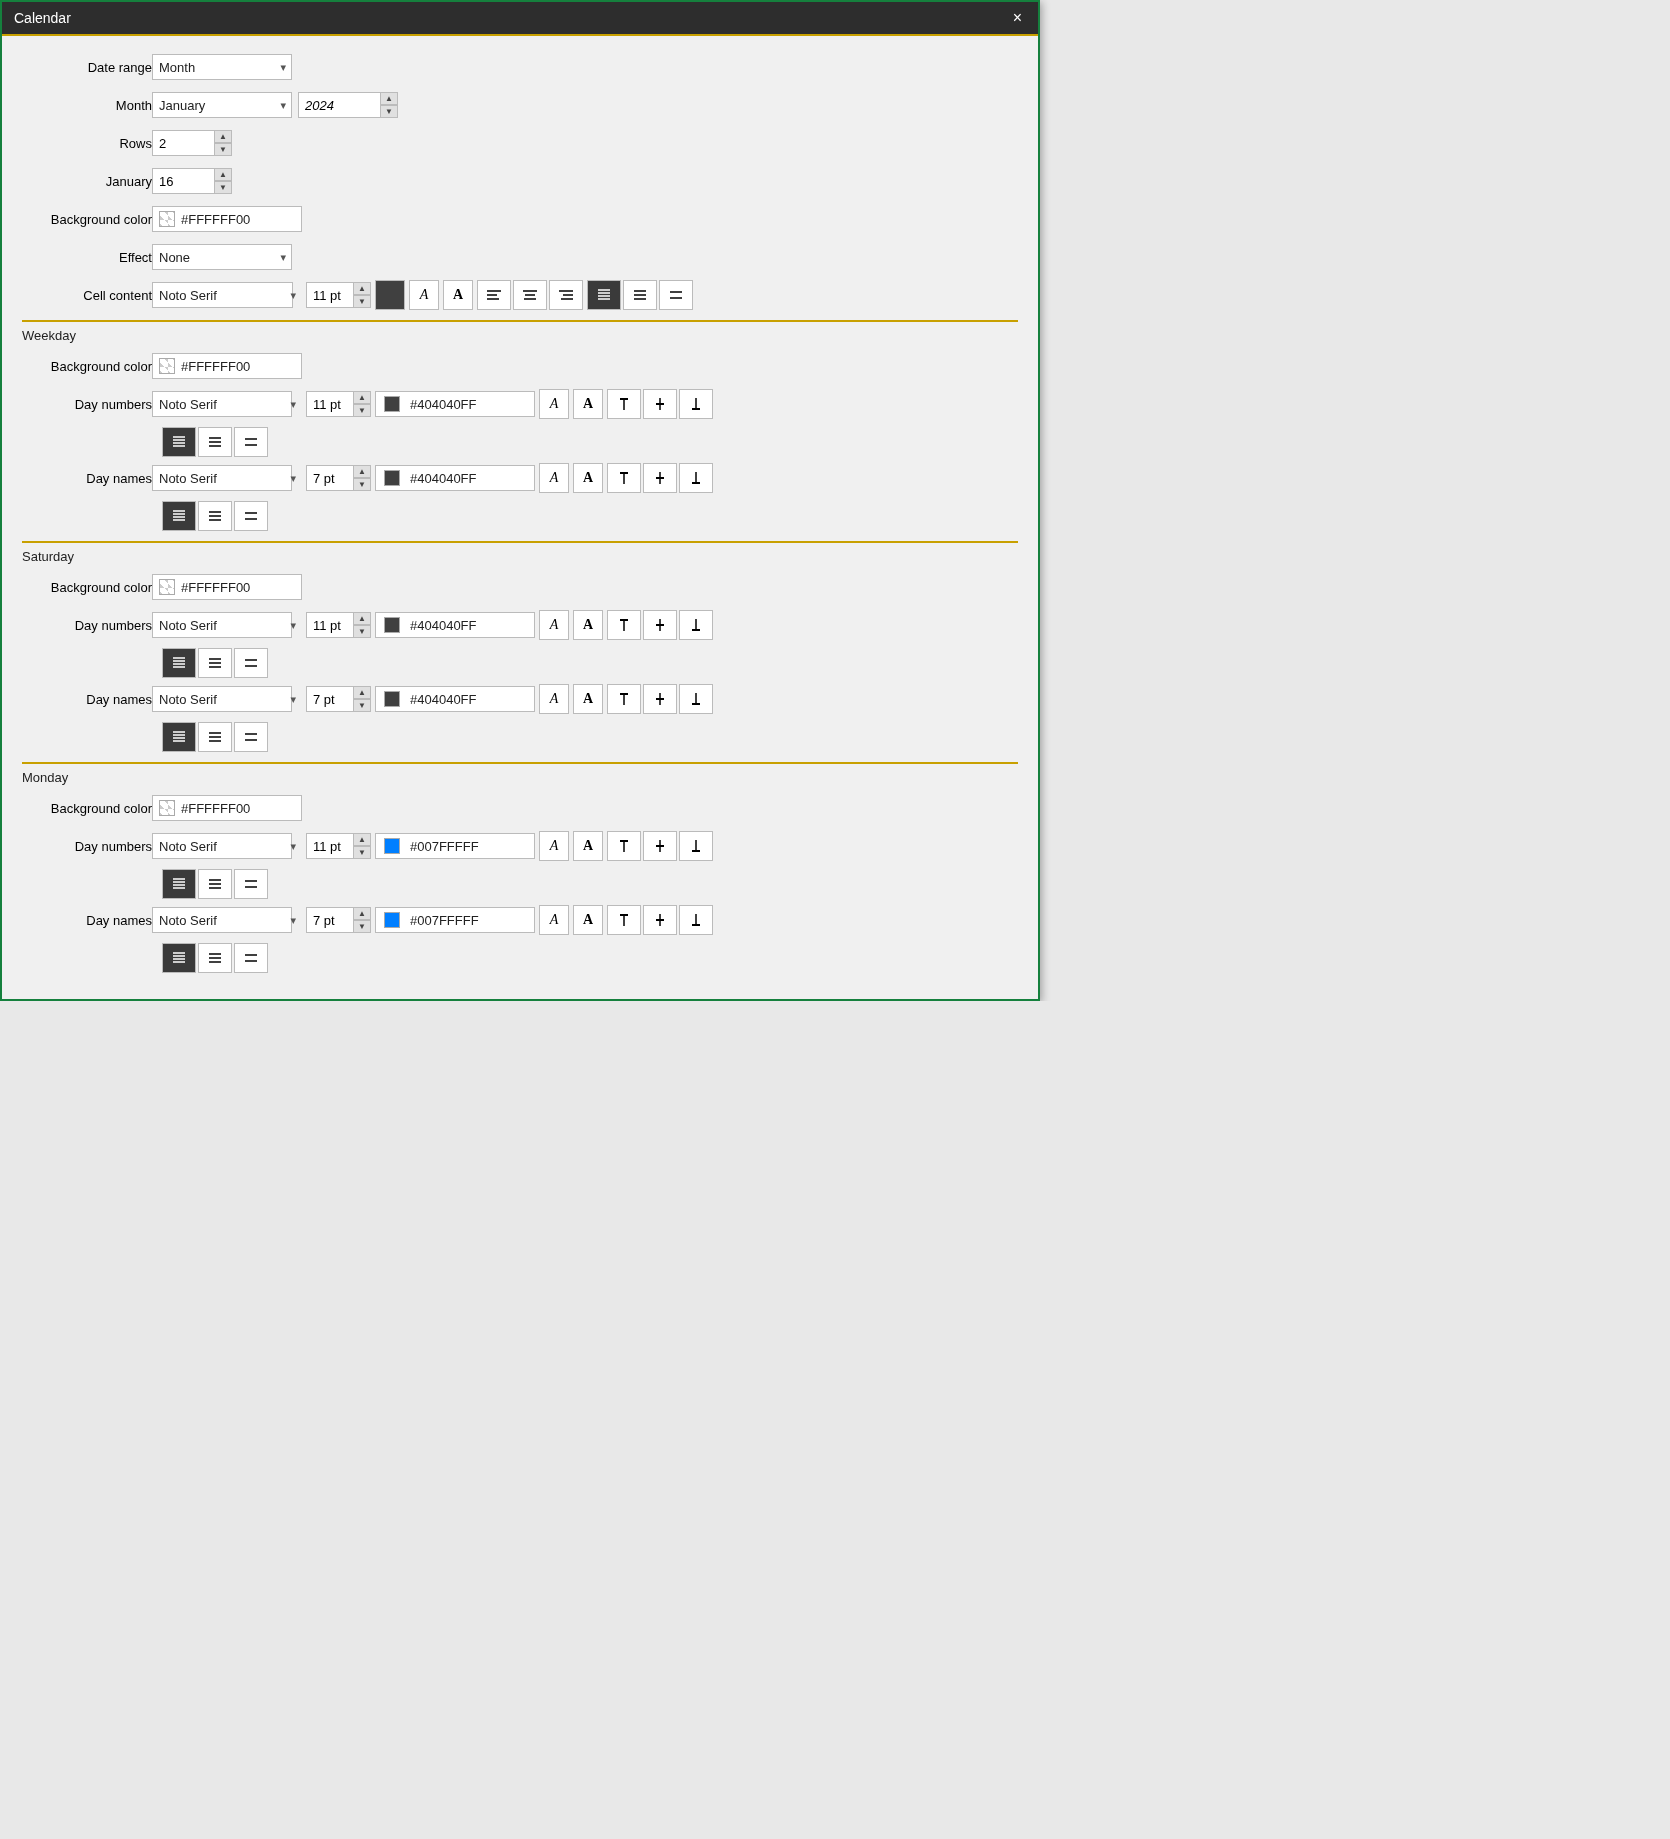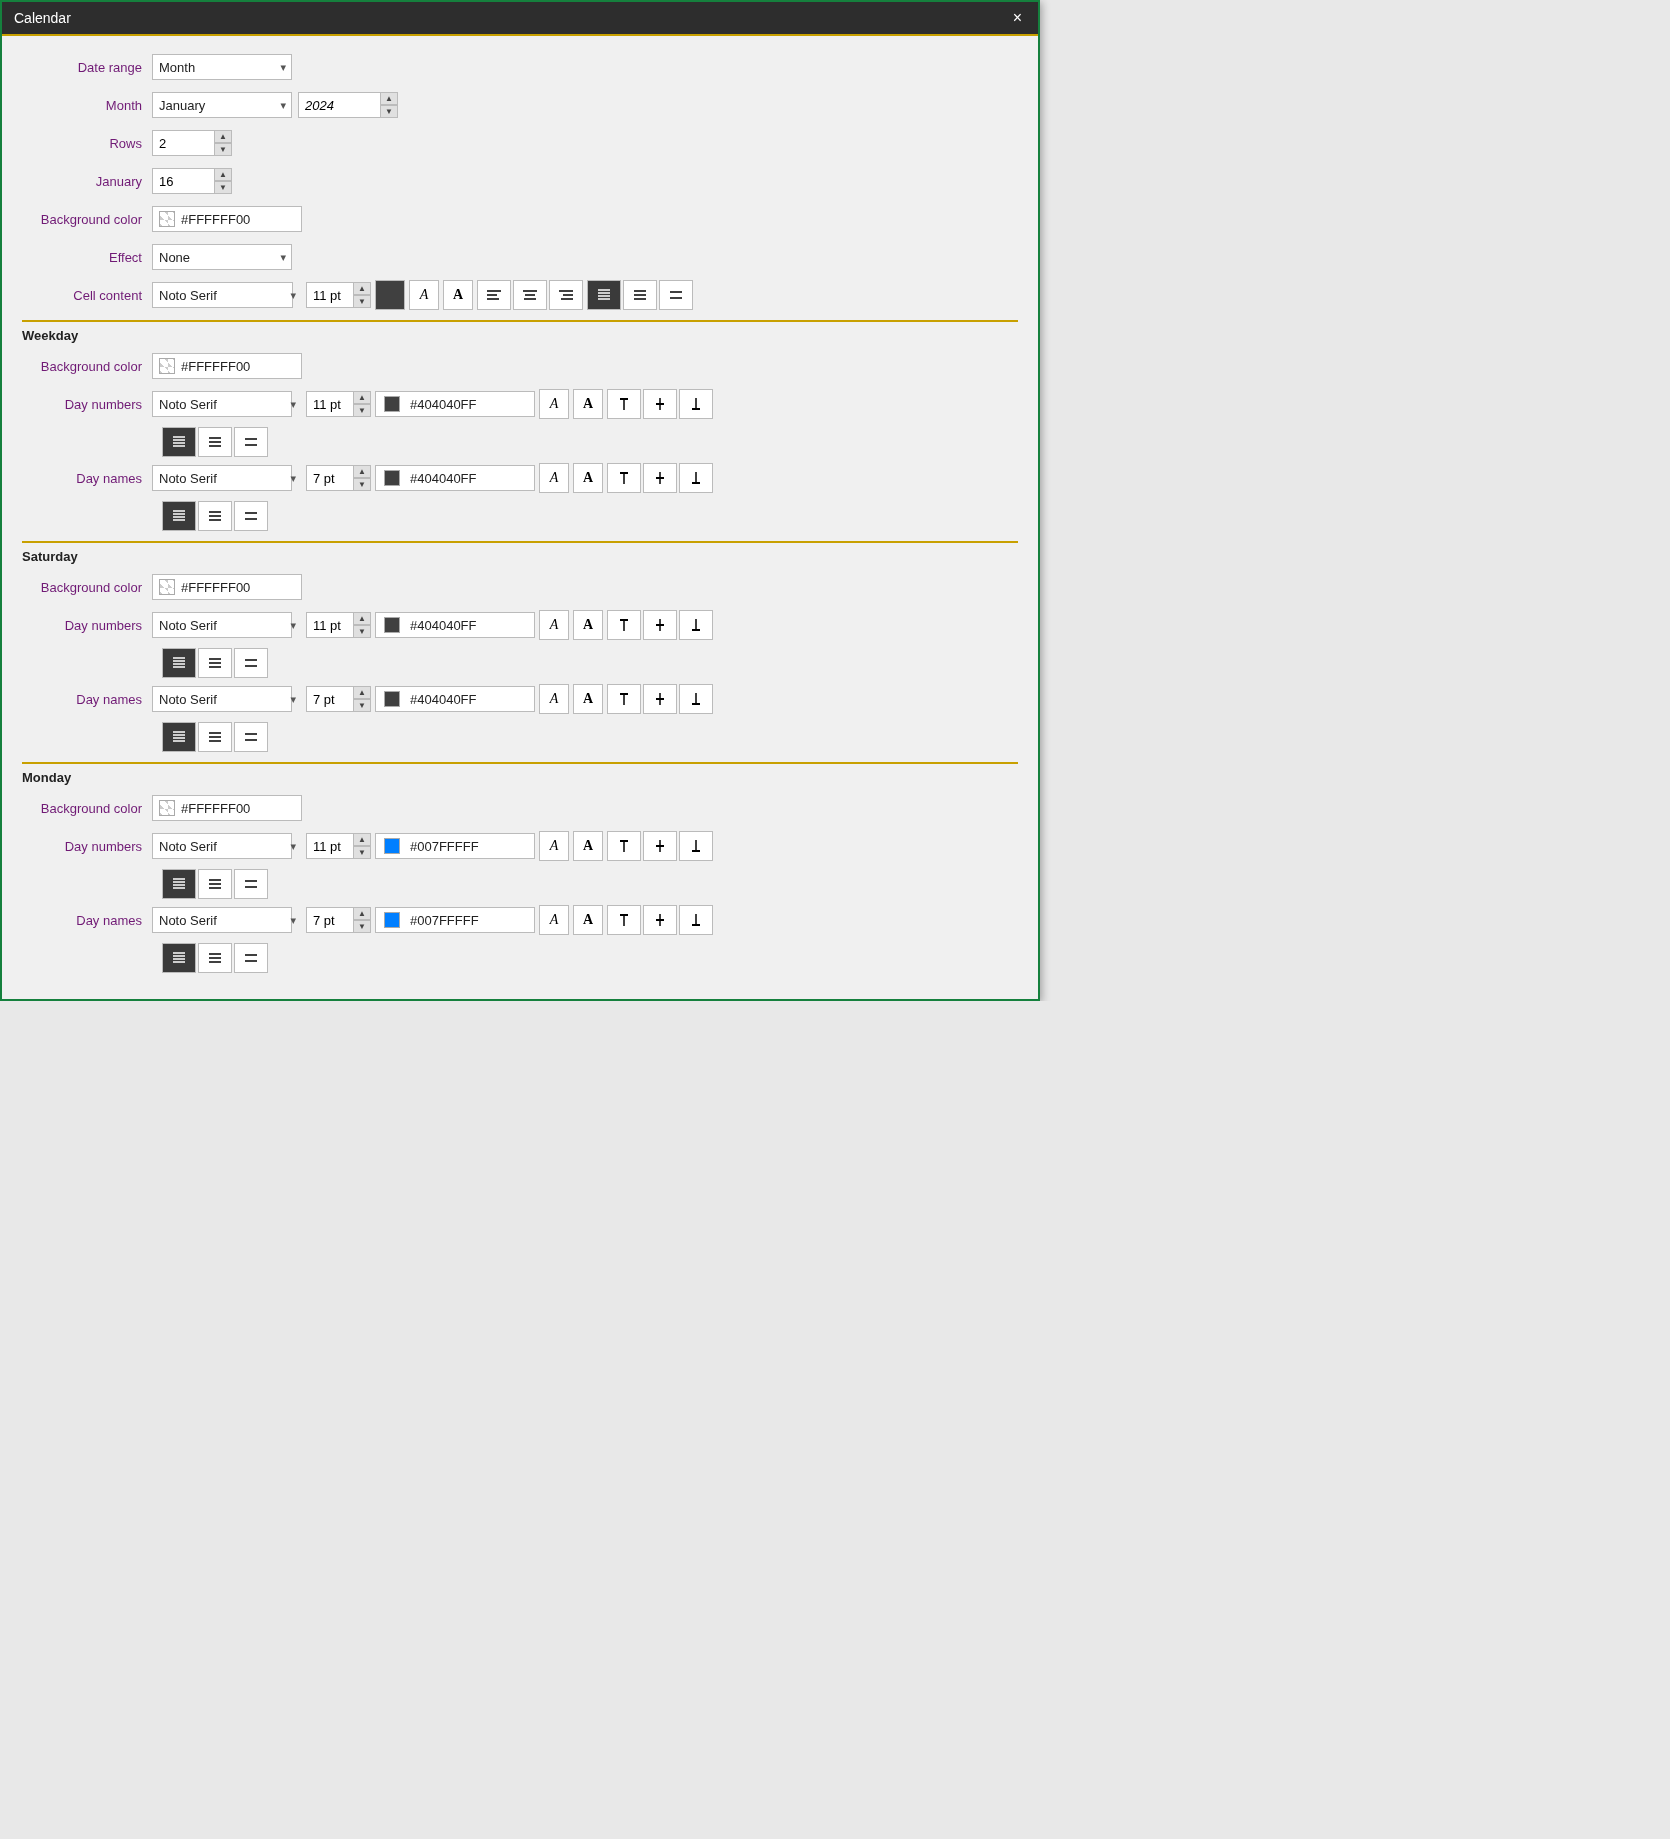--- a/index.html
+++ b/index.html
@@ -28,22 +28,22 @@
       display: flex;
       align-items: center;
       margin-bottom: 8px;
       min-height: 30px;
     }
 
     .label {
       text-align: right;
       width: 130px;
       min-width: 130px;
-      padding-right: 10px;
-      color: #701a75;
+      padding-right: 0;
+      color: #000000;
       font-size: 13px;
     }
 
     select, .select-box {
       appearance: none;
       -webkit-appearance: none;
       background: #fff;
       border: 1px solid #bbb;
       padding: 3px 22px 3px 6px;
       font-size: 13px;
@@ -172,21 +172,21 @@
       align-items: center;
       justify-content: center;
     }
     .density-btn.active { background: #3a3a3a; color: #fff; }
 
     .section-header {
       border-top: 2px solid #c8a000;
       margin: 10px 0 8px 0;
       padding-top: 6px;
       font-size: 13px;
-      font-weight: 700;
+      font-weight: 400;
       color: #222;
     }
 
     .row-inline { display: flex; align-items: center; gap: 6px; margin-left: 0; }
 
     .checkmark { font-size: 14px; }
 
     .color-swatch-container {
       display: flex;
       align-items: center;

